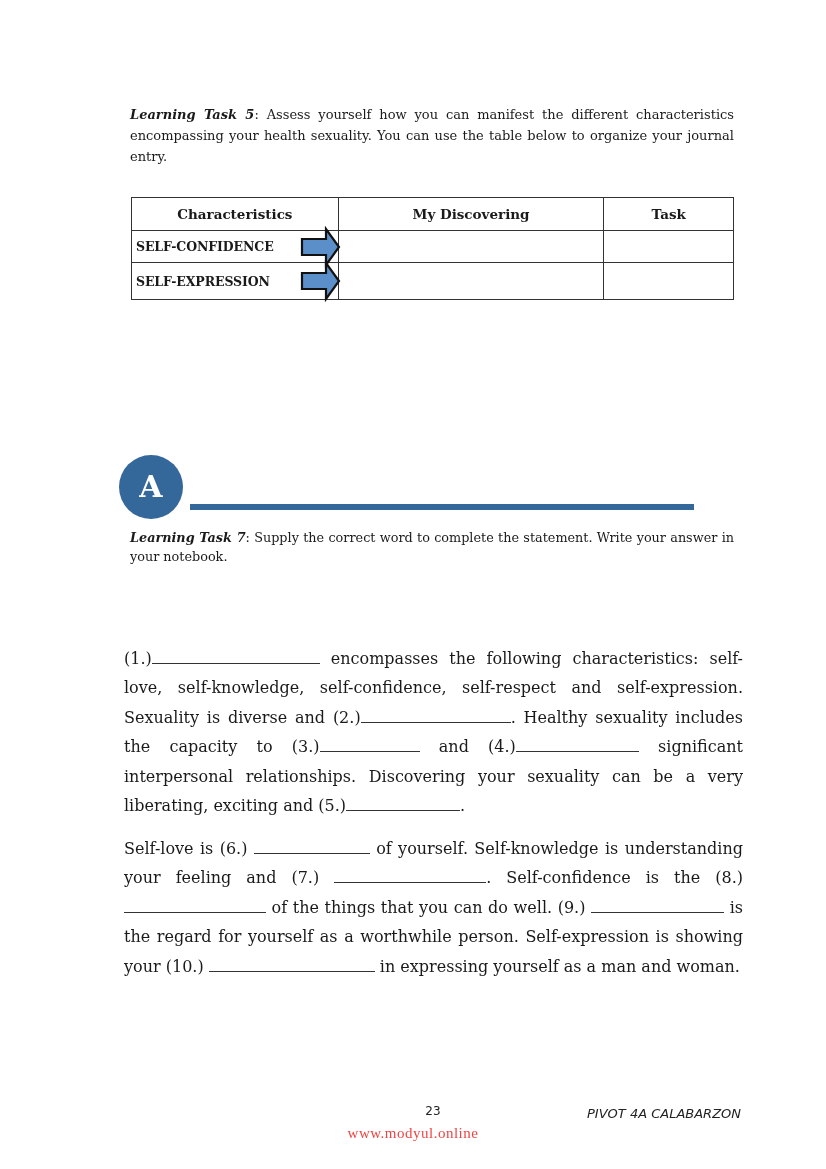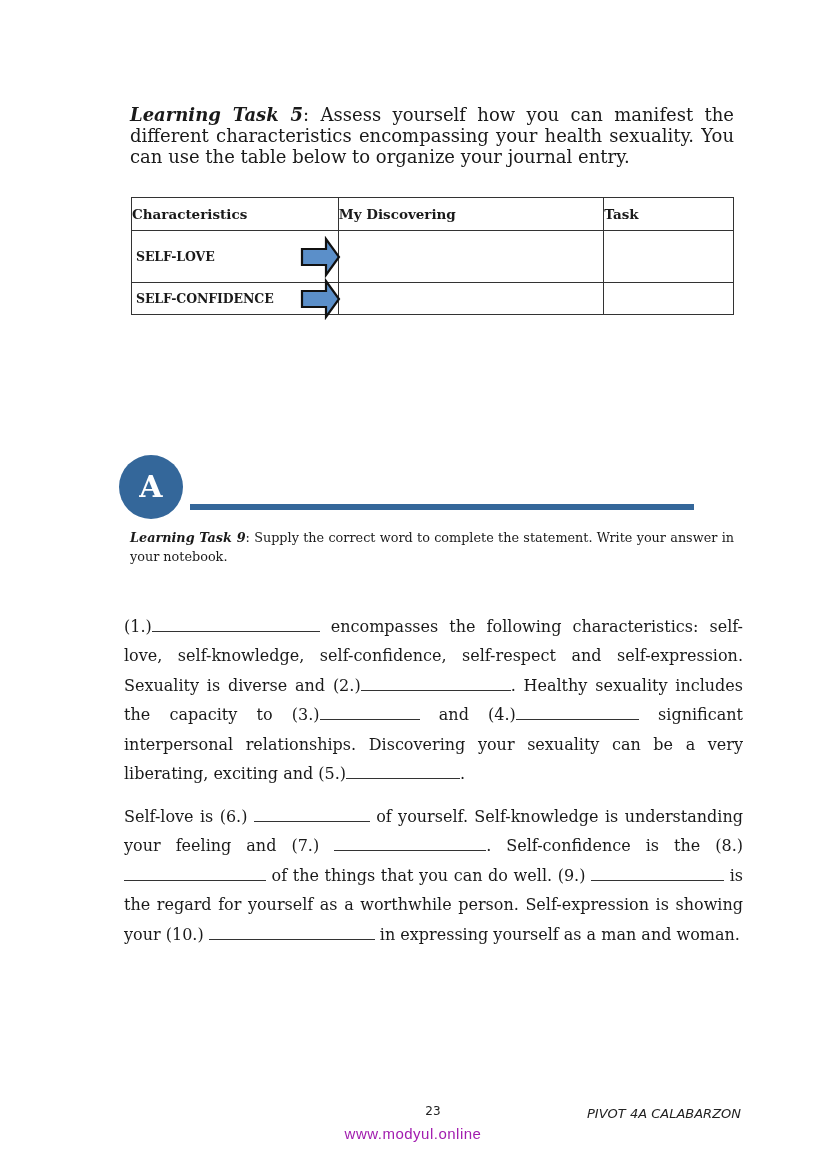--- a/index.html
+++ b/index.html
@@ -1,54 +1,54 @@
 <!DOCTYPE html>
 <html><head>
 <meta charset="utf-8">
 <style>
   html, body { margin: 0; padding: 0; background: #ffffff; }
   body { width: 826px; height: 1169px; position: relative; overflow: hidden;
          font-family: "DejaVu Serif", "Liberation Serif", serif; color: #1a1a1a; }
   .abs { position: absolute; }
 
-  .intro { left: 130px; top: 104px; width: 604px; font-size: 18px; line-height: 21px;
+  .intro { left: 130px; top: 104px; width: 604px; font-size: 13px; line-height: 21px;
            text-align: justify; font-family: "DejaVu Serif", serif; }
   .intro .lt { font-weight: bold; font-style: italic; }
 
   table.journal { position: absolute; left: 131px; top: 197px; width: 603px;
                   border-collapse: collapse; font-family: "DejaVu Serif", serif; }
   table.journal th, table.journal td { border: 1px solid #333; padding: 0; }
-  table.journal th { height: 32px; font-size: 13.5px; font-weight: bold; text-align: left; }
+  table.journal th { height: 32px; font-size: 13.5px; font-weight: bold; text-align: center; }
   table.journal td.char { position: relative; font-size: 12.5px; font-weight: bold;
                           padding-left: 4px; letter-spacing: -0.1px; }
   .arrow { position: absolute; right: -4px; top: 50%; transform: translateY(-50%);
            width: 42px; height: 42px; }
 
   .badge { left: 119px; top: 455px; width: 64px; height: 64px; border-radius: 50%;
            background: #34679a; color: #fff; font-weight: bold; font-size: 30px;
            text-align: center; line-height: 64px; font-family: "DejaVu Serif", serif; }
   .badge-line { left: 190px; top: 504px; width: 504px; height: 6px; background: #34679a; }
 
   .task6 { left: 130px; top: 528px; width: 604px; font-size: 12.8px; line-height: 19px;
            text-align: justify; }
   .task6 .lt { font-weight: bold; font-style: italic; }
 
   .para { left: 124px; width: 619px; font-size: 16px; line-height: 29.4px;
-          text-align: justify; font-family: "DejaVu Serif", serif; }
+          text-align: justify; font-family: "DejaVu Serif", serif; margin-top: 32px; }
   .p1 { top: 612px; }
   .p2 { top: 802px; }
   .blank { display: inline-block; border-bottom: 1px solid #333; height: 14px;
            vertical-align: baseline; }
 
   .footer-brand { right: 85px; top: 1074px; font-family: "DejaVu Sans", sans-serif;
                   font-style: italic; font-size: 13px; color: #222; margin-top: 32px; }
   .page-num { left: 0; width: 866px; top: 1104px; text-align: center;
               font-family: "DejaVu Sans", sans-serif; font-size: 12px; color: #222; }
   .watermark { left: 0; width: 826px; top: 1125px; text-align: center;
-               font-family: Liberation Sans, sans-serif; font-size: 15px; color: #a21caf;
+               font-family: Liberation Serif, serif; font-size: 15px; color: #ef4444;
                letter-spacing: 0.5px; }
 </style>
 </head>
 <body>
 
 <div class="abs intro">
   <span class="lt">Learning Task 5</span><span>: Assess yourself how you can manifest the different characteristics encompassing your health sexuality. You can use the table below to organize your journal entry.</span>
 </div>
 
 <table class="journal">
@@ -58,48 +58,48 @@
       <col style="width:130px">
     </colgroup>
   <thead>
     <tr>
       <th>Characteristics</th>
       <th>My  Discovering</th>
       <th>Task</th>
     </tr>
   </thead>
   <tbody>
-    <tr style="height:52px">
+    <tr style="height:32px">
       <td class="char">
-        <span>SELF-LOVE</span>
+        <span>SELF-CONFIDENCE</span>
         <svg class="arrow" viewBox="0 0 42 42">
-            <path d="M2 13 H26 V3 L39 21 L26 39 V29 H2 Z" fill="#5b8fc9" stroke="#111" stroke-width="2.2" stroke-linejoin="miter"></path>
+            <path d="M2 13 H26 V3 L39 21 L26 39 V29 H2 Z" fill="#5b8fc9" stroke="#111" stroke-width="2.2"></path>
           </svg>
       </td>
       <td></td>
       <td></td>
     </tr>
-    <tr style="height:32px">
+    <tr style="height:37px">
       <td class="char">
-        <span>SELF-CONFIDENCE</span>
+        <span>SELF-EXPRESSION</span>
         <svg class="arrow" viewBox="0 0 42 42">
             <path d="M2 13 H26 V3 L39 21 L26 39 V29 H2 Z" fill="#5b8fc9" stroke="#111" stroke-width="2.2"></path>
           </svg>
       </td>
       <td></td>
       <td></td>
     </tr>
   </tbody>
 </table>
 
 <div class="abs badge">A</div>
 <div class="abs badge-line"></div>
 
 <div class="abs task6">
-  <span class="lt">Learning Task 9</span><span>: Supply the correct word to complete the statement. Write your answer in your notebook.</span>
+  <span class="lt">Learning Task 7</span><span>: Supply the correct word to complete the statement. Write your answer in your notebook.</span>
 </div>
 
 <div class="abs para p1">
   <span>(1.)</span><span class="blank" style="width:168px"></span><span> encompasses the following characteristics: self-love, self-knowledge, self-confidence, self-respect and self-expression. Sexuality is diverse and (2.)</span><span class="blank" style="width:150px"></span><span>. Healthy sexuality includes the capacity to (3.)</span><span class="blank" style="width:100px"></span><span> and (4.)</span><span class="blank" style="width:123px"></span><span> significant interpersonal relationships. Discovering your sexuality can be a very liberating, exciting and (5.)</span><span class="blank" style="width:114px"></span><span>.</span>
 </div>
 
 <div class="abs para p2">
   <span>Self-love is (6.) </span><span class="blank" style="width:116px"></span><span> of yourself. Self-knowledge is understanding your feeling and (7.) </span><span class="blank" style="width:152px"></span><span>. Self-confidence is the (8.)</span><span class="blank" style="width:142px"></span><span> of the things that you can do well. (9.) </span><span class="blank" style="width:133px"></span><span> is the regard for yourself as a worthwhile person. Self-expression is showing your (10.) </span><span class="blank" style="width:166px"></span><span> in expressing yourself as a man and woman.</span>
 </div>
 

